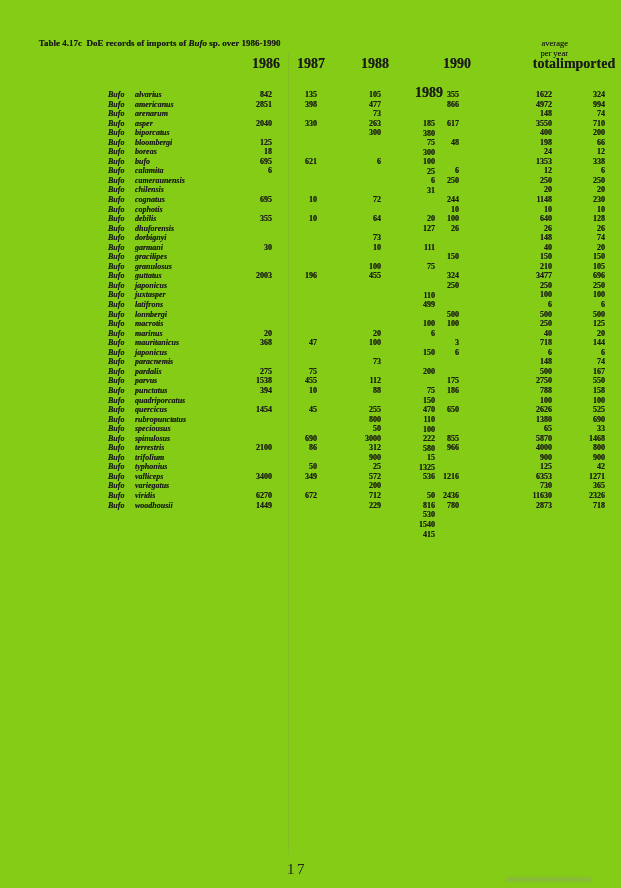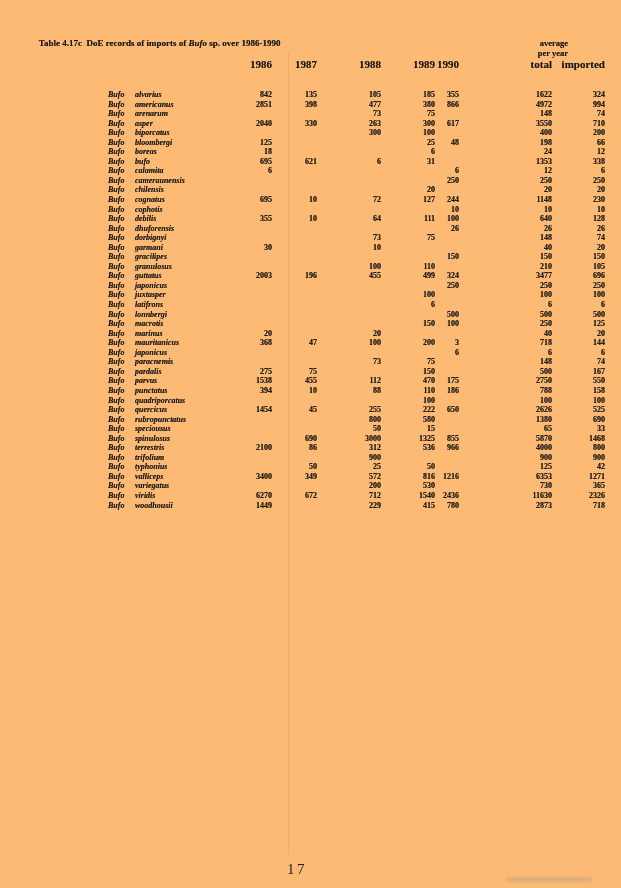--- a/index.html
+++ b/index.html
@@ -6,60 +6,60 @@
   body {
     width:621px; height:888px;
     background:#ffffff;
     font-family:"Liberation Serif", serif;
     color:#1a1a18;
     position:relative;
     overflow:hidden;
   }
   .page {
     position:absolute; inset:0;
-    background:#fdba74;
+    background:#84cc16;
   }
   .title {
     position:absolute; left:30px; top:28px;
     font-size:9px; font-weight:bold;
     white-space:pre;
     text-shadow:0 0 0.4px rgba(0,0,0,0.55);
   }
   .title i { font-style:italic; }
   .hdr-avg {
     position:absolute; right:53px;
-    font-size:8.5px; font-weight:bold; text-align:left;
+    font-size:8.5px; font-weight:normal; text-align:left;
     line-height:10px;
     text-shadow:0 0 0.4px rgba(0,0,0,0.5);
   }
   .hdr-avg.l1 { top:38px; }
   .hdr-avg.l2 { top:48px; }
   .hdr-row {
-    position:absolute; left:108px; top:59px; width:460px;
+    position:absolute; left:116px; top:59px; width:460px;
     display:flex;
-    font-size:11px; font-weight:bold; line-height:10px;
+    font-size:14px; font-weight:bold; line-height:10px;
     text-shadow:0 0 0.4px rgba(0,0,0,0.5);
   }
   .tbody {
     position:absolute; left:108px; top:90px; width:460px;
   }
   .row {
     display:flex; height:9.55px; line-height:9.8px;
     font-size:8px; font-weight:bold;
     text-shadow:0 0 0.4px rgba(0,0,0,0.5);
   }
   .cell { display:block; flex:0 0 auto; overflow:visible; white-space:nowrap; }
   .sp      { width:112px; }
   .genus   { width:27px;  font-style:italic; }
   .species { width:85px;  font-style:italic; }
   .num { text-align:right; }
   .c0 { width:52px; }
   .c1 { width:45px; }
   .c2 { width:64px; }
-  .c3 { width:54px; }
+  .c3 { width:54px;margin-top:29px; }
   .c4 { width:24px; }
   .c5 { width:70px;padding-left:23px; }
   .c6 { width:53px; }
   .fold-line {
     position:absolute; left:288px; top:52px;
     width:1px; height:802px;
     background:rgba(125,125,118,0.18);
   }
   .page-number {
     position:absolute; left:287px; top:861px;

